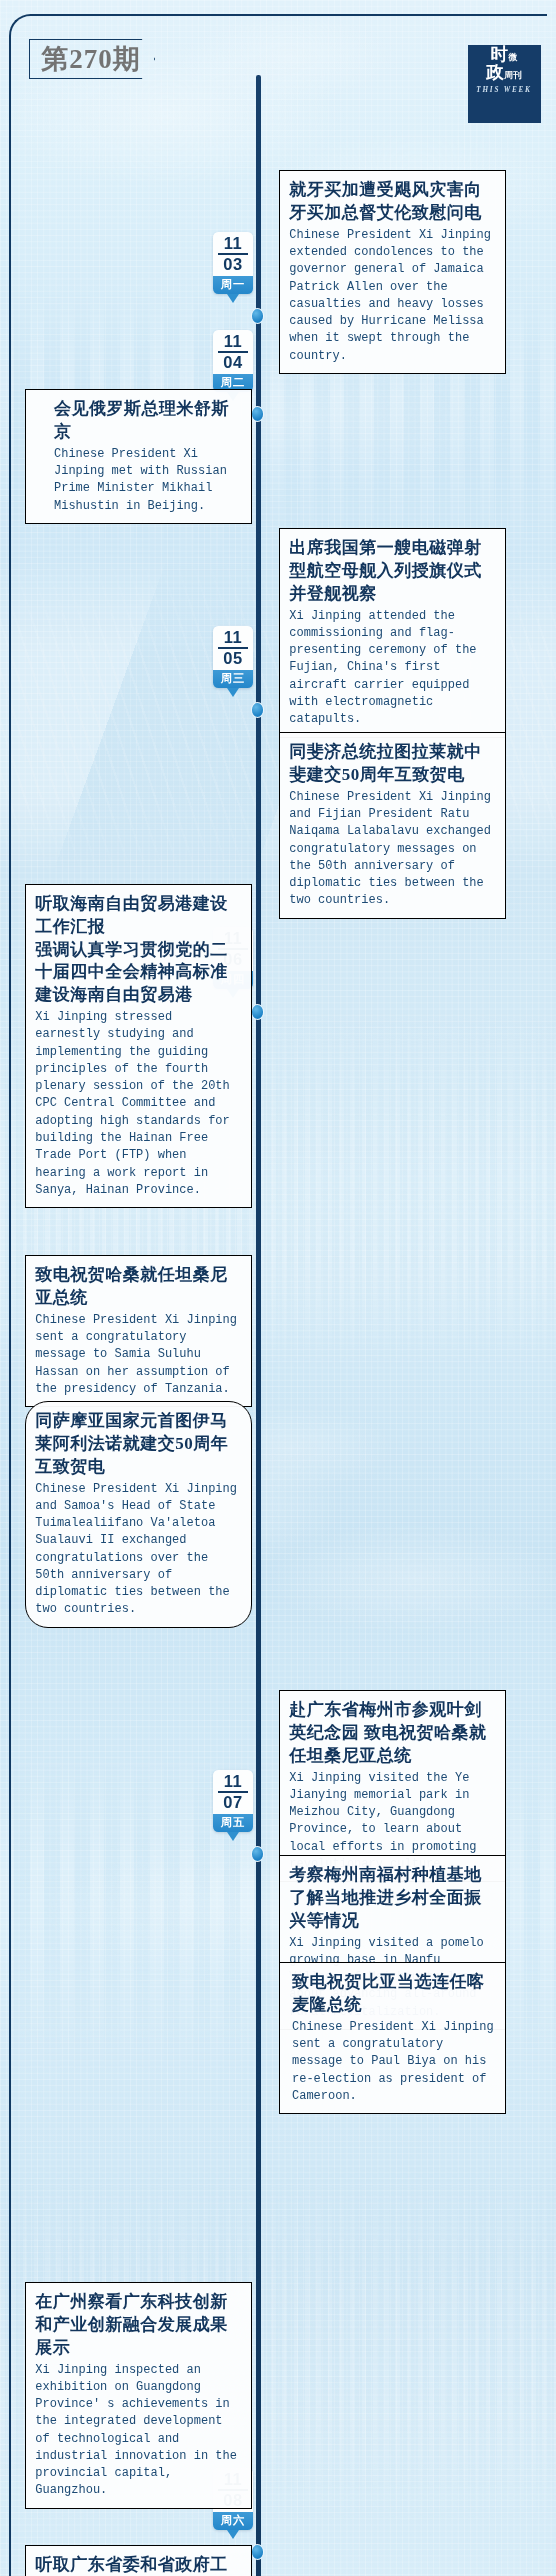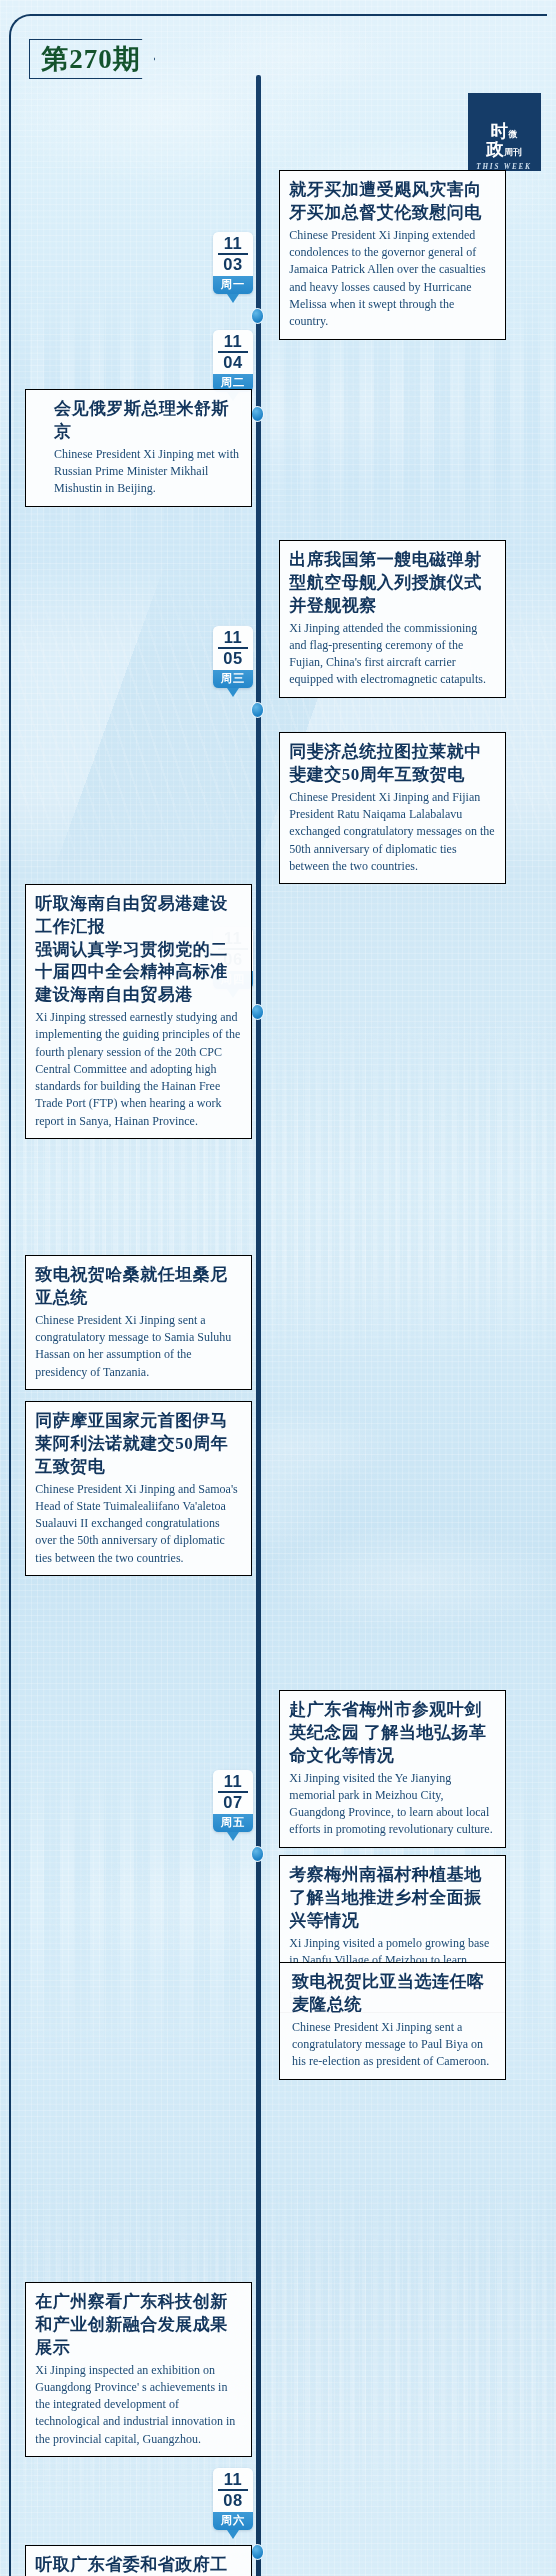--- a/index.html
+++ b/index.html
@@ -95,35 +95,34 @@
     padding: 0 13.4px 0 11.3px;
     border: 1.5px solid #123a63;
     display: flex; align-items: center;
     background: transparent;
     clip-path: polygon(0 0, calc(100% - 13.4px) 0, 100% 50%, calc(100% - 13.4px) 100%, 0 100%);
   }
   #issue-badge .txt {
     font-family: "Liberation Serif", serif;
     font-weight: 700;
     font-size: 27px;
-    color: #14532d;
+    color: #737373;
     letter-spacing: 1px;
     line-height: 1;
     white-space: nowrap;
   }
 
   #brand-logo {
     position: absolute;
     right: 15.5px; top: 45px;
     width: 73px; height: 78px;
     background: #153c68;
     display: flex; flex-direction: column;
-    align-items: center; justify-content: flex-end;
-    padding-top: 19px;
-    margin-top: 48px;
+    align-items: center; justify-content: flex-start;
+    padding-top: 1px;
   }
   #brand-logo .cn {
     color: #ffffff;
     font-family: "Liberation Serif", serif;
     font-weight: 700;
     font-size: 17.5px;
     letter-spacing: 0.5px;
     line-height: 1.02;
     text-align: center;
   }
@@ -216,21 +215,21 @@
   .card .cn-title {
     font-family: "Liberation Serif", serif;
     font-weight: 700;
     font-size: 17px;
     line-height: 1.34;
     color: #12355c;
     letter-spacing: 0.5px;
     margin-bottom: 2.1px;
   }
   .card .en-body {
-    font-family: Liberation Serif, serif;
+    font-family: Liberation Mono, monospace;
     font-size: 12px;
     line-height: 1.44;
     color: #1c4a74;
   }
 </style>
 </head>
 <body>
 
 <div id="bg-base"></div>
 <div id="bg-grid"></div>
@@ -325,42 +324,42 @@
     </div>
     <div class="axis-dot" style="top: 2544px;"></div>
     <div class="card right" style="top: 170px;">
       <div class="cn-title">就牙买加遭受飓风灾害向牙买加总督艾伦致慰问电</div>
       <div class="en-body">Chinese President Xi Jinping extended condolences to the governor general of Jamaica Patrick Allen over the casualties and heavy losses caused by Hurricane Melissa when it swept through the country.</div>
     </div>
     <div class="card left" style="top: 389px; padding-left: 28px;">
       <div class="cn-title">会见俄罗斯总理米舒斯京</div>
       <div class="en-body">Chinese President Xi Jinping met with Russian Prime Minister Mikhail Mishustin in Beijing.</div>
     </div>
-    <div class="card right" style="top: 540px;">
+    <div class="card right" style="top: 528px;">
       <div class="cn-title">出席我国第一艘电磁弹射型航空母舰入列授旗仪式并登舰视察</div>
       <div class="en-body">Xi Jinping attended the commissioning and flag-presenting ceremony of the Fujian, China's first aircraft carrier equipped with electromagnetic catapults.</div>
     </div>
     <div class="card right" style="top: 732px;">
       <div class="cn-title">同斐济总统拉图拉莱就中斐建交50周年互致贺电</div>
       <div class="en-body">Chinese President Xi Jinping and Fijian President Ratu Naiqama Lalabalavu exchanged congratulatory messages on the 50th anniversary of diplomatic ties between the two countries.</div>
     </div>
     <div class="card left" style="top: 884px;">
       <div class="cn-title">听取海南自由贸易港建设工作汇报<br>强调认真学习贯彻党的二十届四中全会精神高标准建设海南自由贸易港</div>
       <div class="en-body">Xi Jinping stressed earnestly studying and implementing the guiding principles of the fourth plenary session of the 20th CPC Central Committee and adopting high standards for building the Hainan Free Trade Port (FTP) when hearing a work report in Sanya, Hainan Province.</div>
     </div>
     <div class="card left" style="top: 1255px;">
       <div class="cn-title">致电祝贺哈桑就任坦桑尼亚总统</div>
       <div class="en-body">Chinese President Xi Jinping sent a congratulatory message to Samia Suluhu Hassan on her assumption of the presidency of Tanzania.</div>
     </div>
-    <div class="card left" style="top: 1401px;">
+    <div class="card left" style="top: 1401px; border-radius: 23px;">
       <div class="cn-title">同萨摩亚国家元首图伊马莱阿利法诺就建交50周年互致贺电</div>
       <div class="en-body">Chinese President Xi Jinping and Samoa's Head of State Tuimalealiifano Va'aletoa Sualauvi II exchanged congratulations over the 50th anniversary of diplomatic ties between the two countries.</div>
     </div>
     <div class="card right" style="top: 1690px;">
-      <div class="cn-title">赴广东省梅州市参观叶剑英纪念园 了解当地弘扬革命文化等情况</div>
+      <div class="cn-title">赴广东省梅州市参观叶剑英纪念园 致电祝贺哈桑就任坦桑尼亚总统</div>
       <div class="en-body">Xi Jinping visited the Ye Jianying memorial park in Meizhou City, Guangdong Province, to learn about local efforts in promoting revolutionary culture.</div>
     </div>
     <div class="card right" style="top: 1855px;">
       <div class="cn-title">考察梅州南福村种植基地了解当地推进乡村全面振兴等情况</div>
       <div class="en-body">Xi Jinping visited a pomelo growing base in Nanfu Village of Meizhou to learn about advancing all-around rural revitalization.</div>
     </div>
     <div class="card right" style="top: 1962px; padding-left: 12px;">
       <div class="cn-title">致电祝贺比亚当选连任喀麦隆总统</div>
       <div class="en-body">Chinese President Xi Jinping sent a congratulatory message to Paul Biya on his re-election as president of Cameroon.</div>
     </div>

